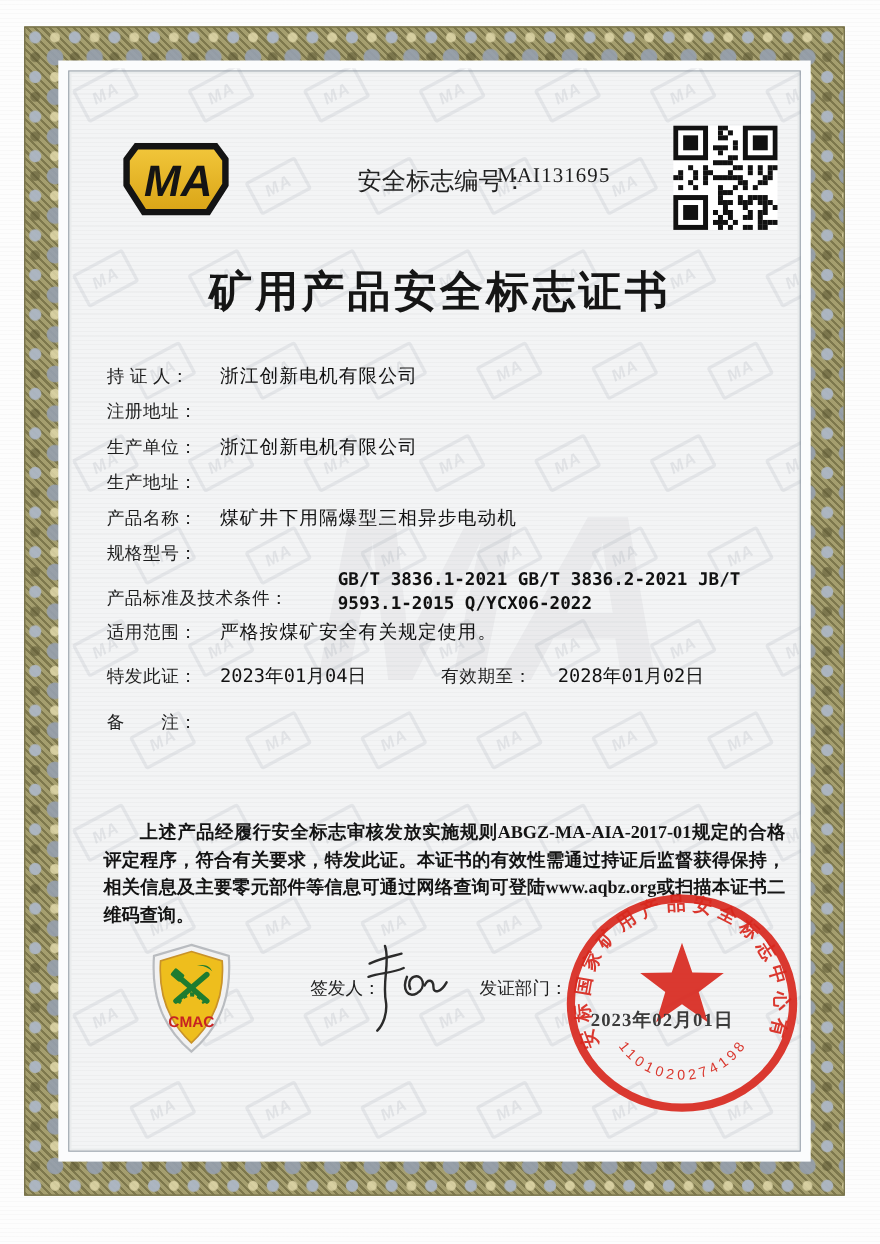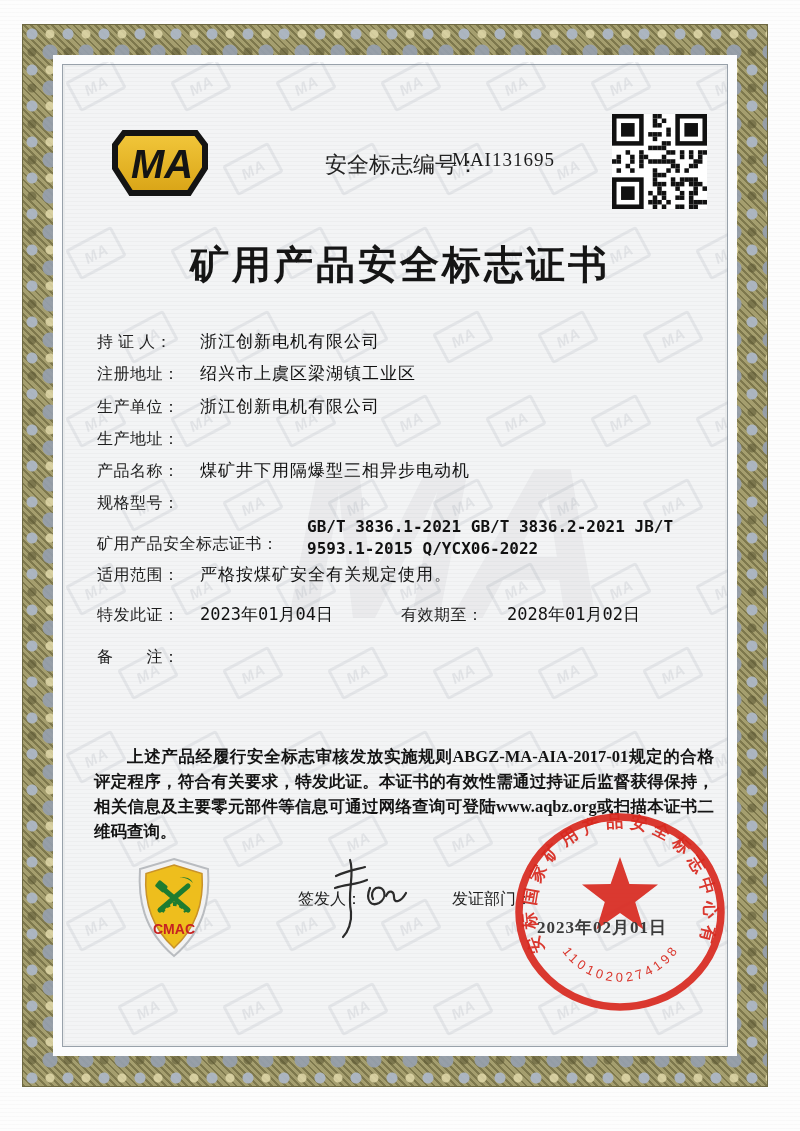--- a/index.html
+++ b/index.html
@@ -31,21 +31,21 @@
   .serial-label{font-size:22px;color:#222;margin-left:36px;}
   .serial-value{font-size:19px;letter-spacing:1px;color:#1c1c1c;}
   .title{left:0;right:0;text-align:center;top:238px;font-size:39px;font-weight:900;color:#151515;letter-spacing:3px;}
   .flabel{font-size:16px;color:#1e1e1e;letter-spacing:.5px;}
   .fvalue{font-size:17px;font-weight:400;color:#111;font-family:"DejaVu Sans Mono","Liberation Serif",monospace;}
   .fvalue.cn{font-family:"Liberation Serif",serif;letter-spacing:1px;}
   .std-value{font-size:16px;font-weight:600;width:408px;line-height:22px;color:#111;
       font-family:"DejaVu Sans Mono",monospace;}
   .statement{left:94px;top:744px;width:620px;font-size:16.5px;line-height:25px;font-weight:600;color:#141414;
       text-align:justify;text-indent:2em;}
-  .sig-label{font-size:16px;color:#1e1e1e;margin-left:16px;}
+  .sig-label{font-size:16px;color:#1e1e1e;}
   .date-stamp{font-size:17px;font-weight:700;color:#3b3b3b;letter-spacing:1px;z-index:3;}
   .seal-wrap{left:511px;top:810px;width:218px;height:204px;}
   .qr{left:612px;top:114px;width:95px;height:95px;}
   .ma-logo{left:112px;top:130px;width:96px;height:66px;}
   .cmac{left:133px;top:856px;width:82px;height:104px;}
   .signature{left:326px;top:852px;width:96px;height:92px;}
 </style>
 </head>
 <body>
 
@@ -264,28 +264,27 @@
           <rect x="67.85714285714286" y="90.47619047619048" width="4.523809523809524" height="4.523809523809524" fill="#111"></rect>
           <rect x="76.9047619047619" y="90.47619047619048" width="4.523809523809524" height="4.523809523809524" fill="#111"></rect>
           <rect x="81.42857142857143" y="90.47619047619048" width="4.523809523809524" height="4.523809523809524" fill="#111"></rect>
         </svg></div>
 
     <div class="abs title">矿用产品安全标志证书</div>
 
     <span class="abs flabel" style="left:97px;top:332px;">持 证 人：</span>
     <span class="abs fvalue cn" style="left:200px;top:330px;">浙江创新电机有限公司</span>
     <span class="abs flabel" style="left:97px;top:364px;">注册地址：</span>
-    <span class="abs fvalue cn" style="left:200px;top:362px;">绍兴市上虞区梁湖镇工业区</span>
     <span class="abs flabel" style="left:97px;top:397px;">生产单位：</span>
     <span class="abs fvalue cn" style="left:200px;top:395px;">浙江创新电机有限公司</span>
     <span class="abs flabel" style="left:97px;top:429px;">生产地址：</span>
     <span class="abs flabel" style="left:97px;top:461px;">产品名称：</span>
     <span class="abs fvalue cn" style="left:200px;top:459px;">煤矿井下用隔爆型三相异步电动机</span>
     <span class="abs flabel" style="left:97px;top:493px;">规格型号：</span>
-    <span class="abs flabel" style="left:97px;top:534px;">矿用产品安全标志证书：</span>
+    <span class="abs flabel" style="left:97px;top:534px;">产品标准及技术条件：</span>
     <span class="abs std-value" style="left:307px;top:516px;">GB/T 3836.1-2021 GB/T 3836.2-2021 JB/T 9593.1-2015 Q/YCX06-2022</span>
     <span class="abs flabel" style="left:97px;top:565px;">适用范围：</span>
     <span class="abs fvalue cn" style="left:200px;top:563px;">严格按煤矿安全有关规定使用。</span>
 
     <span class="abs flabel" style="left:97px;top:605px;">特发此证：</span>
     <span class="abs fvalue" style="left:200px;top:603px;">2023年01月04日</span>
     <span class="abs flabel" style="left:401px;top:605px;">有效期至：</span>
     <span class="abs fvalue" style="left:507px;top:603px;text-align:right;">2028年01月02日</span>
 
     <span class="abs flabel" style="left:97px;top:647px;">备　　注：</span>

